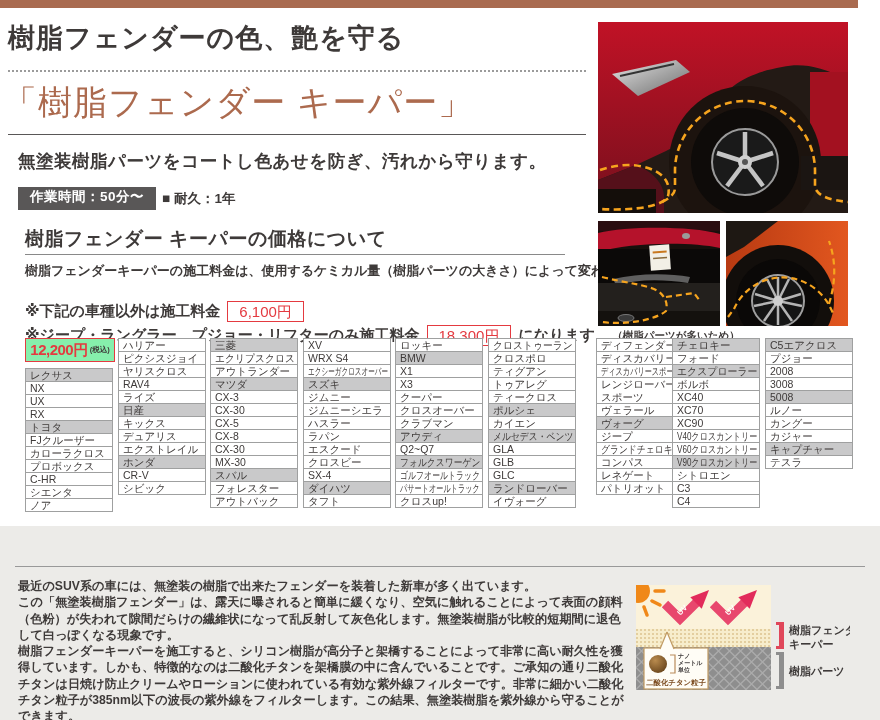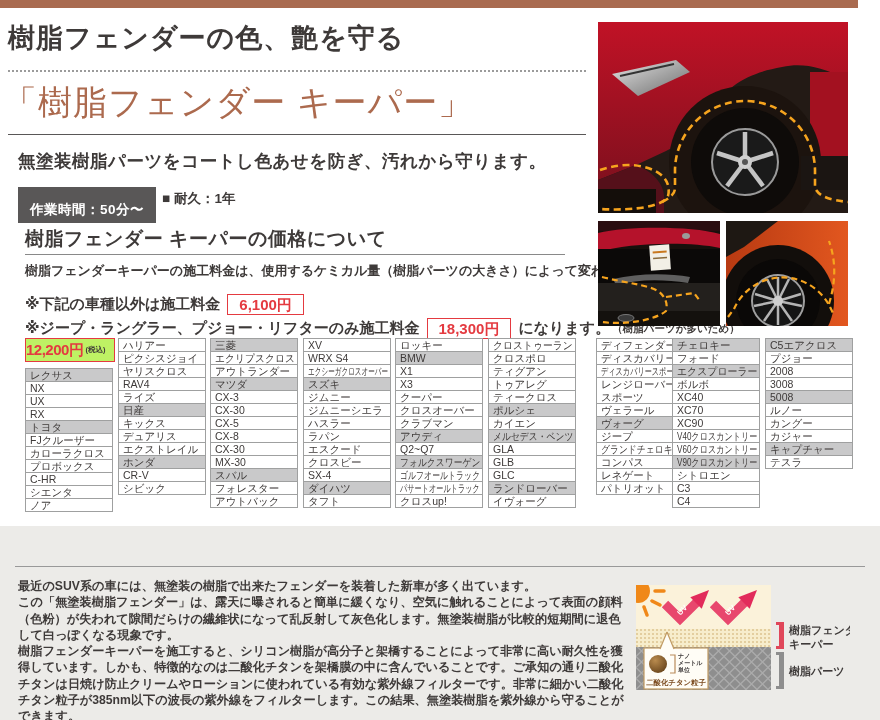--- a/index.html
+++ b/index.html
@@ -6,34 +6,34 @@
   body{width:880px;height:720px;position:relative;overflow:hidden;
        font-family:"Liberation Sans","DejaVu Sans",sans-serif;color:#3E3A39;}
   .abs{position:absolute;}
   .top-bar{left:0;top:0;width:858px;height:8px;background:#A96B50;}
   .main-title{left:8px;top:20px;margin:0;font-size:27px;font-weight:600;letter-spacing:1px;color:#3E3A39;}
   .dashed-sep{left:8px;top:70px;width:578px;border-top:2px dotted #9b9b9b;}
   .product-title{left:3px;top:80px;margin:0;font-size:34px;font-weight:500;letter-spacing:1px;color:#AC6A4E;}
   .solid-sep{left:8px;top:134px;width:578px;border-top:1px solid #595757;}
   .lead{left:18px;top:149px;margin:0;font-size:17.5px;font-weight:600;letter-spacing:.5px;}
   .badge{left:18px;top:187px;background:#595757;color:#fff;font-size:13.5px;font-weight:600;
-         padding:14px 12px 4px 12px;letter-spacing:.5px;}
+         padding:1px 12px 4px 12px;letter-spacing:.5px;}
   .durability{left:162px;top:190px;font-size:13.5px;font-weight:600;}
   .sec-head{margin:0;font-size:19px;font-weight:600;letter-spacing:.5px;color:#3E3A39;}
   .price-head{left:25px;top:226px;}
   .price-underline{left:25px;top:254px;width:540px;border-top:1px solid #898989;}
   .price-intro{left:25px;top:262px;margin:0;font-size:13px;font-weight:700;}
   .note{font-size:15px;font-weight:600;display:flex;align-items:center;}
   .note1{left:25px;top:286px;}
   .note2{left:25px;top:310px;}
   .red-box{display:inline-block;border:1.5px solid #E43A40;color:#E43A40;background:#fff;
-           font-weight:700;font-size:15px;padding:0 11px;line-height:19px;margin:8px 7px;}
+           font-weight:400;font-size:15px;padding:0 11px;line-height:19px;margin:15px 7px;}
   .note-small{font-size:10.5px;font-weight:600;margin-left:2px;}
   .main-price-box{left:25px;top:338px;width:88px;height:22px;border:1.5px solid #E43A40;
-                  display:flex;align-items:center;background:#bef264;}
+                  display:flex;align-items:center;justify-content:center;background:#86efac;}
   .main-price{color:#E43A40;font-size:15px;font-weight:700;letter-spacing:-.5px;}
   .tax{font-size:7.5px;font-weight:600;color:#3E3A39;margin-left:2px;}
   #price-table{left:0;top:338px;width:880px;height:190px;}
   .pcol{position:absolute;width:88px;}
   .cell{position:relative;height:14px;border:1px solid #9FA0A0;margin-top:-1px;background:#fff;
         font-size:10.5px;line-height:13px;font-weight:500;padding-left:4px;white-space:nowrap;
         overflow:hidden;box-sizing:border-box;}
   .cell:first-child{margin-top:0;}
   .cell span{display:inline-block;transform-origin:left center;}
   .cell.hd{background:#C9C9CA;}

